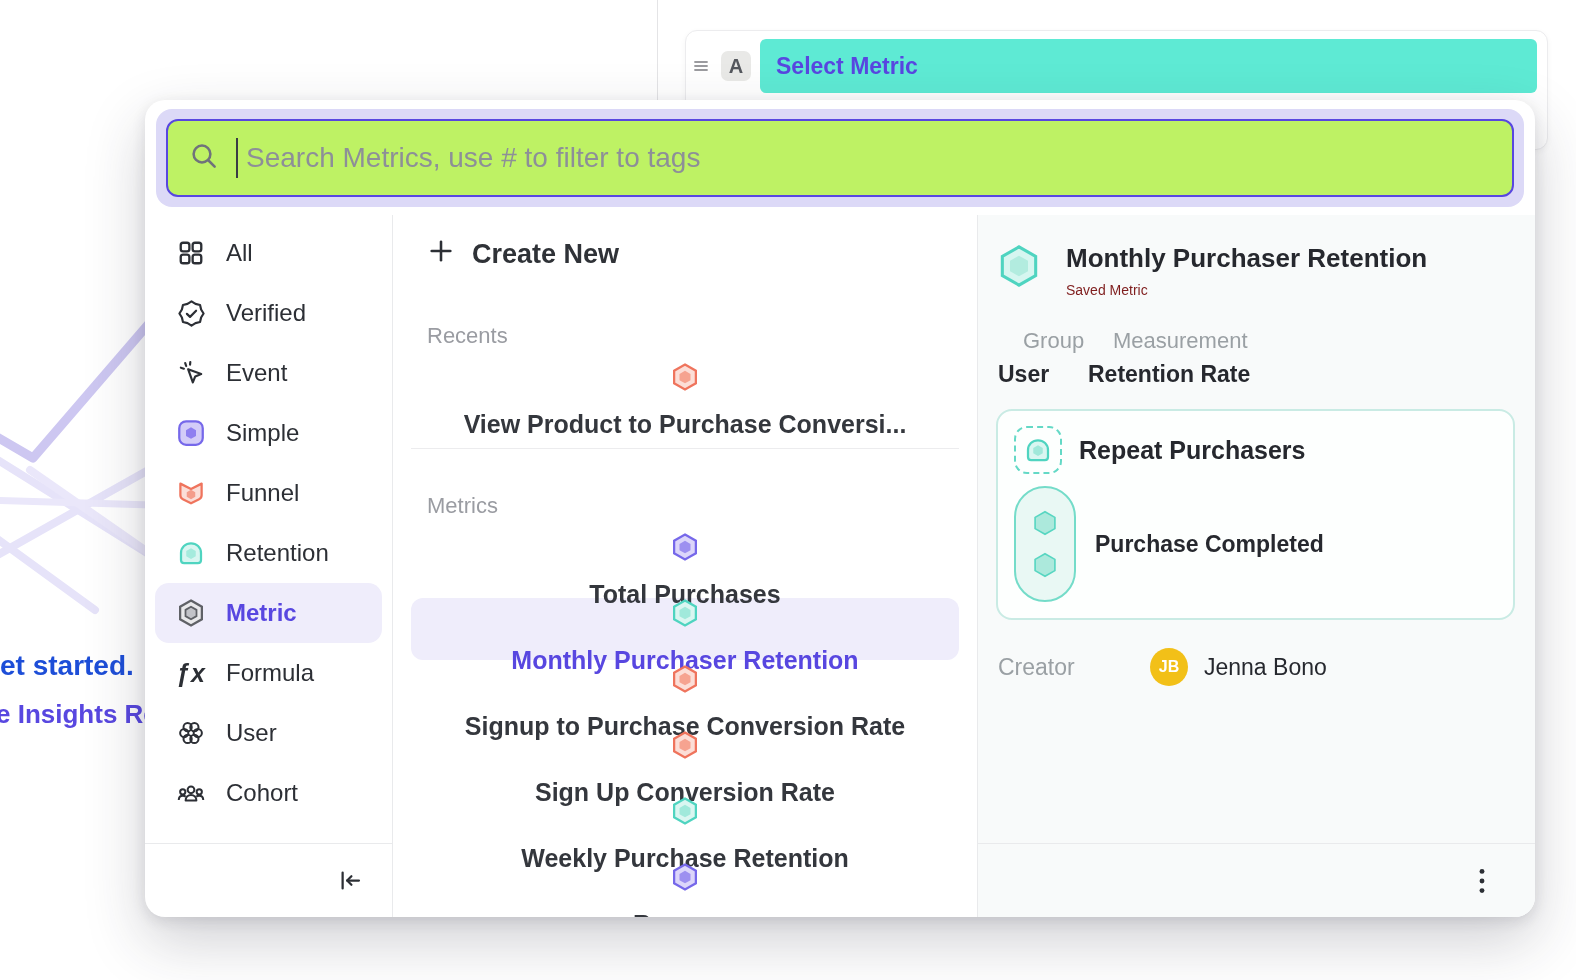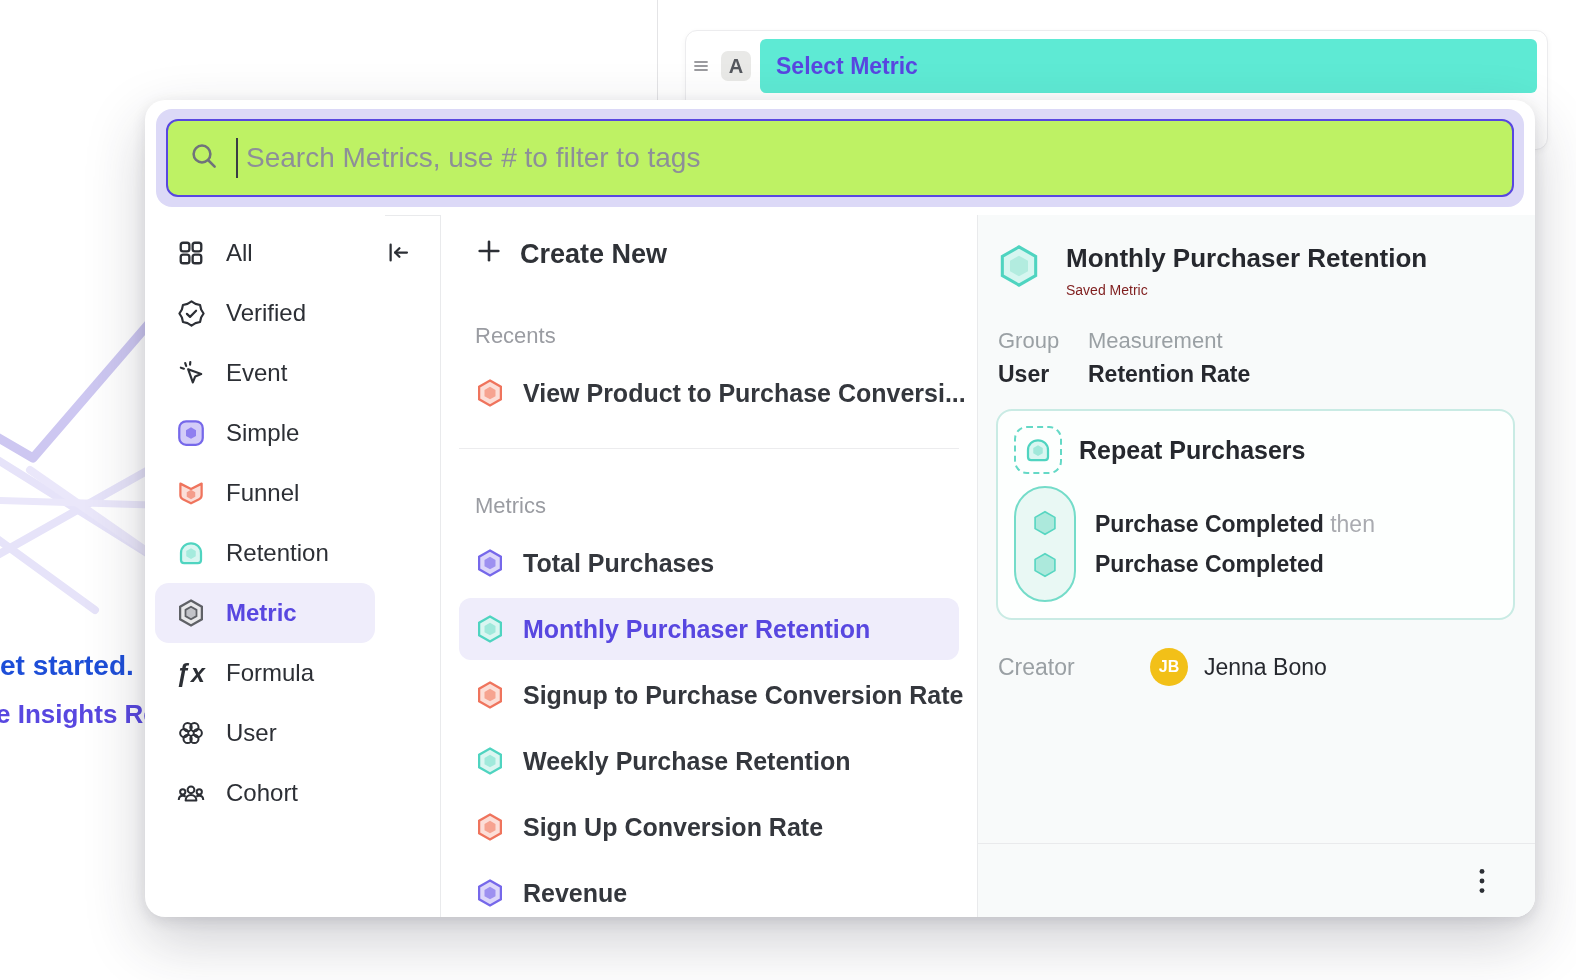--- a/index.html
+++ b/index.html
@@ -32,52 +32,52 @@
   .search-wrap{margin:9px 11px 8px 11px;height:98px;background:var(--search_surround);
     border-radius:16px;padding:10px;flex:none;}
   .search-box{height:100%;background:#bef264;border:2px solid var(--accent_purple);border-radius:12px;
     display:flex;align-items:center;padding:0 20px;gap:16px;}
   .search-box .caret{width:2px;height:40px;background:#3a3d44;}
   .search-box input{flex:1;border:none;outline:none;font-size:28px;color:var(--text_dark);
     font-family:inherit;background:transparent;margin-left:-8px;}
   .search-box input::placeholder{color:#8d8f98;}
   .modal-body{flex:1;display:flex;min-height:0;}
   
-  .sidebar{width:296px;border-right:1px solid var(--divider);display:flex;flex-direction:row;flex:none;}
+  .sidebar{width:248px;border-right:1px solid var(--divider);display:flex;flex-direction:column;flex:none;}
   .side-items{flex:1;padding:8px 10px 0 10px;}
   .side-item{height:60px;display:flex;align-items:center;gap:19px;padding-left:20px;border-radius:14px;
     font-size:24px;font-weight:500;color:#2c2f35;cursor:pointer;}
   .side-item .ic{width:32px;height:32px;display:flex;align-items:center;justify-content:center;flex:none;}
   .side-item.selected{background:var(--highlight_lavender);color:var(--accent_purple);font-weight:600;}
   .side-footer{border-top:1px solid var(--divider);height:74px;flex:none;display:flex;align-items:center;
     justify-content:flex-end;padding-right:28px;}
   .fx{font-style:italic;font-weight:600;font-size:25px;color:#2c2f35;letter-spacing:1px;}
   
   .list-col{flex:1;border-right:1px solid var(--divider);padding-top:14px;overflow:hidden;min-width:0;}
   .create-new{display:flex;align-items:center;gap:17px;padding:0 34px;height:50px;font-size:27px;
     font-weight:bold;cursor:pointer;}
   .section-label{padding:0 34px;margin-top:44px;font-size:22px;font-weight:400;color:#9a9ca2;}
   .mrow{height:62px;margin:4px 18px 0 18px;padding:0 16px;border-radius:12px;display:flex;
-    align-items:center;gap:18px;font-size:25px;font-weight:600;color:#34373d;cursor:pointer;white-space:nowrap;}
+    align-items:center;gap:18px;font-size:25px;font-weight:600;color:#34373d;cursor:pointer;white-space:nowrap;flex-direction:column;}
   .mrow.first{margin-top:13px;}
   .mrow.selected{background:var(--highlight_lavender);color:var(--accent_purple);}
   .list-divider{height:1px;background:#ececee;margin:24px 18px 0 18px;}
   .hex{display:block;flex:none;}
   .hex-purple .ho{fill:#dcd6fa;stroke:var(--purple_icon);}  .hex-purple .hi{fill:#9d90f0;}
   .hex-teal   .ho{fill:#daf6f1;stroke:var(--teal);}          .hex-teal .hi{fill:#a0e9db;}
   .hex-salmon .ho{fill:#fcded7;stroke:var(--salmon);}        .hex-salmon .hi{fill:#f6a390;}
   .hex-gray   .ho{fill:#e9e9eb;stroke:#5f6166;}              .hex-gray .hi{fill:#c2c3c8;stroke:#5f6166;}
   
   .detail{width:557px;background:var(--panel_bg);display:flex;flex-direction:column;flex:none;}
   .detail-main{flex:1;padding:28px 20px 0 18px;min-height:0;}
   .d-head{display:flex;gap:24px;}
   .d-title{font-size:26px;font-weight:bold;color:#26282e;}
   .d-sub{font-size:14px;color:#7f1d1d;margin-top:8px;}
   .meta-row{display:flex;margin-top:30px;padding-left:2px;}
-  .meta-col .lab{font-size:22px;color:#9aa0a4;}
+  .meta-col .lab{font-size:22px;color:#9aa0a4;margin-left:25px;}
   .meta-col .val{font-size:23px;font-weight:bold;color:#26282e;margin-top:7px;}
   .meta-col.g{width:90px;}
   .def-card{margin-top:21px;border:2px solid var(--card_border);background:#fdfffe;border-radius:16px;
     padding:15px 16px 16px 16px;}
   .def-head{display:flex;align-items:center;gap:17px;}
   .dashed-ic{width:48px;height:48px;border:2px dashed #64d9c6;border-radius:13px;display:flex;
     align-items:center;justify-content:center;flex:none;}
   .def-name{font-size:25px;font-weight:bold;color:#26282e;}
   .def-steps{display:flex;gap:19px;margin-top:12px;}
   .capsule{width:62px;height:116px;border:2px solid #74dcc9;background:#e9f8f4;border-radius:31px;
@@ -297,33 +297,33 @@
           </svg>
         <span>Monthly Purchaser Retention</span>
       </div>
       <div class="mrow hex-salmon">
         <svg class="hex" width="30" height="30" viewBox="0 0 24 24">
             <path class="ho" d="M12 2 L20.7 7 V17 L12 22 L3.3 17 V7 Z" stroke-width="1.8"></path>
             <path class="hi" d="M12 7 L16.4 9.5 V14.5 L12 17 L7.6 14.5 V9.5 Z"></path>
           </svg>
         <span>Signup to Purchase Conversion Rate</span>
       </div>
+      <div class="mrow hex-salmon">
+        <svg class="hex" width="30" height="30" viewBox="0 0 24 24">
+            <path class="ho" d="M12 2 L20.7 7 V17 L12 22 L3.3 17 V7 Z" stroke-width="1.8"></path>
+            <path class="hi" d="M12 7 L16.4 9.5 V14.5 L12 17 L7.6 14.5 V9.5 Z"></path>
+          </svg>
+        <span>Sign Up Conversion Rate</span>
+      </div>
       <div class="mrow hex-teal">
         <svg class="hex" width="30" height="30" viewBox="0 0 24 24">
             <path class="ho" d="M12 2 L20.7 7 V17 L12 22 L3.3 17 V7 Z" stroke-width="1.8"></path>
             <path class="hi" d="M12 7 L16.4 9.5 V14.5 L12 17 L7.6 14.5 V9.5 Z"></path>
           </svg>
         <span>Weekly Purchase Retention</span>
-      </div>
-      <div class="mrow hex-salmon">
-        <svg class="hex" width="30" height="30" viewBox="0 0 24 24">
-            <path class="ho" d="M12 2 L20.7 7 V17 L12 22 L3.3 17 V7 Z" stroke-width="1.8"></path>
-            <path class="hi" d="M12 7 L16.4 9.5 V14.5 L12 17 L7.6 14.5 V9.5 Z"></path>
-          </svg>
-        <span>Sign Up Conversion Rate</span>
       </div>
       <div class="mrow hex-purple">
         <svg class="hex" width="30" height="30" viewBox="0 0 24 24">
             <path class="ho" d="M12 2 L20.7 7 V17 L12 22 L3.3 17 V7 Z" stroke-width="1.8"></path>
             <path class="hi" d="M12 7 L16.4 9.5 V14.5 L12 17 L7.6 14.5 V9.5 Z"></path>
           </svg>
         <span>Revenue</span>
       </div>
     </div>
 
@@ -368,24 +368,20 @@
               <svg width="28" height="28" viewBox="0 0 26 26">
                   <path d="M13 2.5 L22.2 7.8 V18.2 L13 23.5 L3.8 18.2 V7.8 Z" fill="#ace9dc" stroke="#57d6c1" stroke-width="1.5"></path>
                 </svg>
               <svg width="28" height="28" viewBox="0 0 26 26">
                   <path d="M13 2.5 L22.2 7.8 V18.2 L13 23.5 L3.8 18.2 V7.8 Z" fill="#ace9dc" stroke="#57d6c1" stroke-width="1.5"></path>
                 </svg>
             </div>
             <div class="step-lines">
               <div class="step">
                 <span>Purchase Completed</span>
-                <span class="suffix">then</span>
-              </div>
-              <div class="step">
-                <span>Purchase Completed</span>
               </div>
             </div>
           </div>
         </div>
 
         <div class="creator-row">
           <span class="lab">Creator</span>
           <span class="avatar">JB</span>
           <span class="creator-name">Jenna Bono</span>
         </div>

